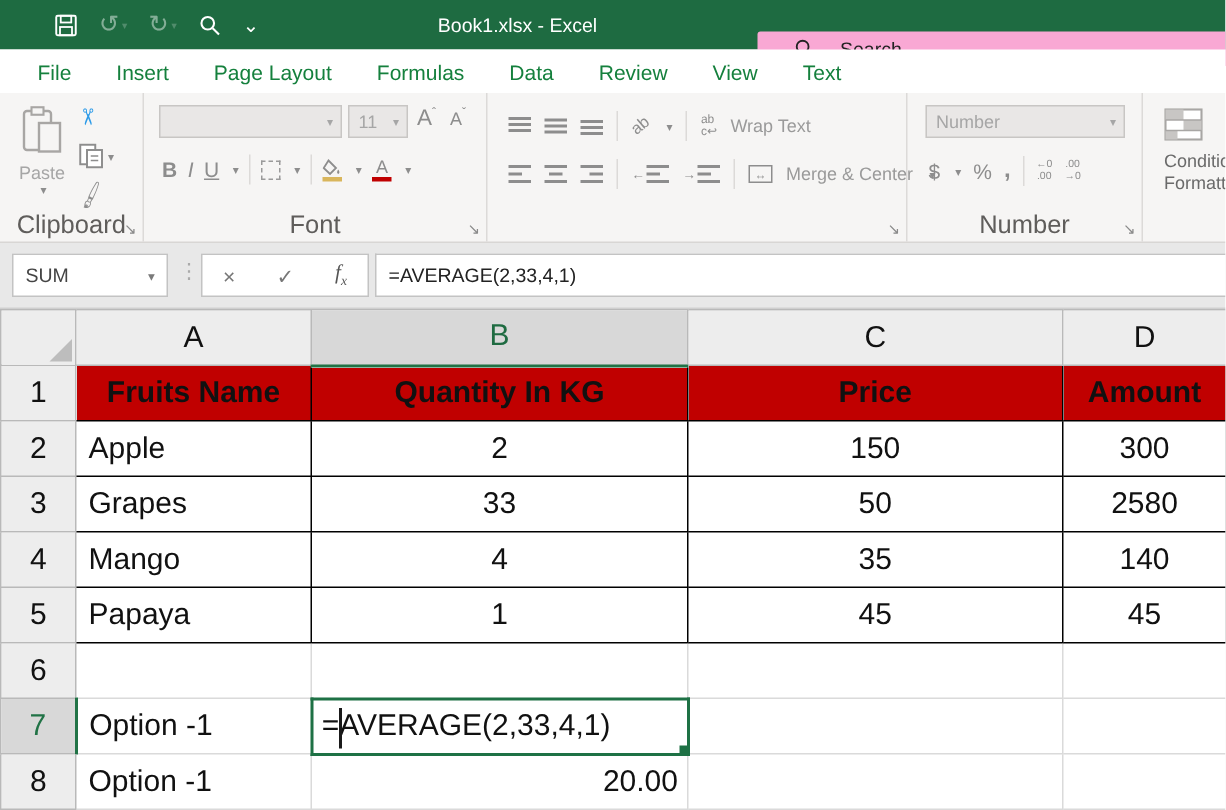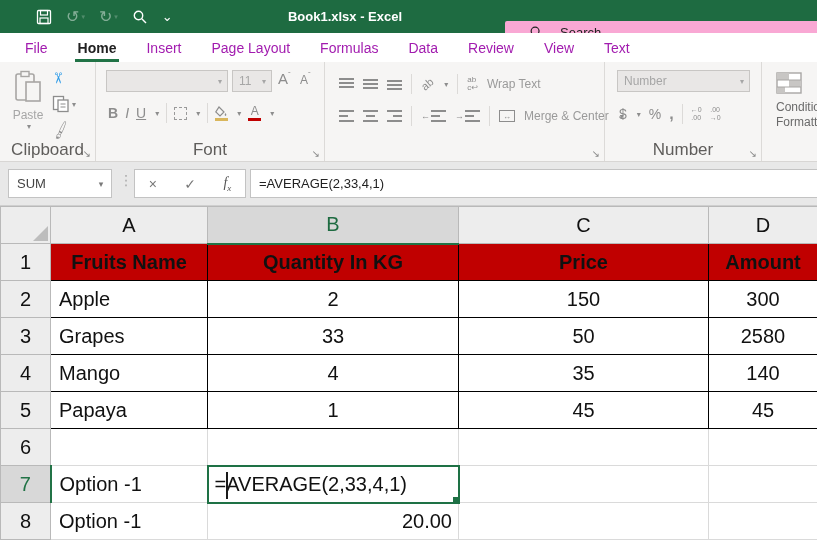--- a/index.html
+++ b/index.html
@@ -10,31 +10,31 @@
   
   .titlebar { position:absolute; left:0; top:0; width:817px; height:33px;
     background:#1E6B41; display:flex; align-items:center; }
   .qat { display:flex; align-items:center; gap:14px; padding-left:36px; }
   .qat .icon { display:flex; align-items:center; color:#fff; }
   .qat .dim { opacity:.45; }
   .qat .mini-arrow { font-size:7px; color:rgba(255,255,255,.5); margin-left:2px; }
   .undo-glyph,.redo-glyph { font-size:16px; line-height:1; }
   .qat-chevron { color:#fff; font-size:13px; line-height:1; }
   .title-text { position:absolute; left:240px; width:210px; text-align:center;
-    color:#fff; font-size:13px;font-weight:bold; }
+    color:#fff; font-size:13px; }
   .search-pill { position:absolute; left:505px; top:5px; width:350px; height:23px;
     background:#f9a8d4; border-radius:2px; display:flex; align-items:center;
     padding-left:24px; gap:16px;margin-top:16px; }
   .search-pill span { font-size:13px; color:#222; }
 
   
   .tabrow { position:absolute; left:0; top:33px; width:817px; height:29px;
     background:#FFFFFF; display:flex; align-items:stretch; padding-left:10px; }
   .tab { position:relative; display:flex; align-items:center; padding:0 15px;
-    font-size:14px; color:#a21caf; cursor:default; }
+    font-size:14px; color:#15803d; cursor:default; }
   .tab.active { color:#212121; font-weight:bold; }
   .tab.active::after { content:""; position:absolute; left:12px; right:12px;
     bottom:0; height:3px; background:#217346; }
 
   
   .ribbon { position:absolute; left:0; top:62px; width:817px; height:100px;
     background:#F6F5F4; border-bottom:1px solid #D8D6D4; display:flex; }
   .rgroup { position:relative; height:100%; border-right:1px solid #DCDAD8;
     flex:none; }
   .rgroup-label { position:absolute; bottom:1px; left:0; right:0;
@@ -205,21 +205,20 @@
       <svg width="15" height="15" viewBox="0 0 16 16">
           <circle cx="6.5" cy="6.5" r="4.2" fill="none" stroke="#222" stroke-width="1.3"></circle>
           <line x1="9.8" y1="9.8" x2="13.6" y2="13.6" stroke="#222" stroke-width="1.3"></line>
         </svg>
       <span>Search</span>
     </div>
   </div>
 
   <div class="tabrow">
     <div class="tab">File</div>
-    <div class="tab active">Home</div>
     <div class="tab">Insert</div>
     <div class="tab">Page Layout</div>
     <div class="tab">Formulas</div>
     <div class="tab">Data</div>
     <div class="tab">Review</div>
     <div class="tab">View</div>
     <div class="tab">Text</div>
   </div>
 
   <div class="ribbon">

